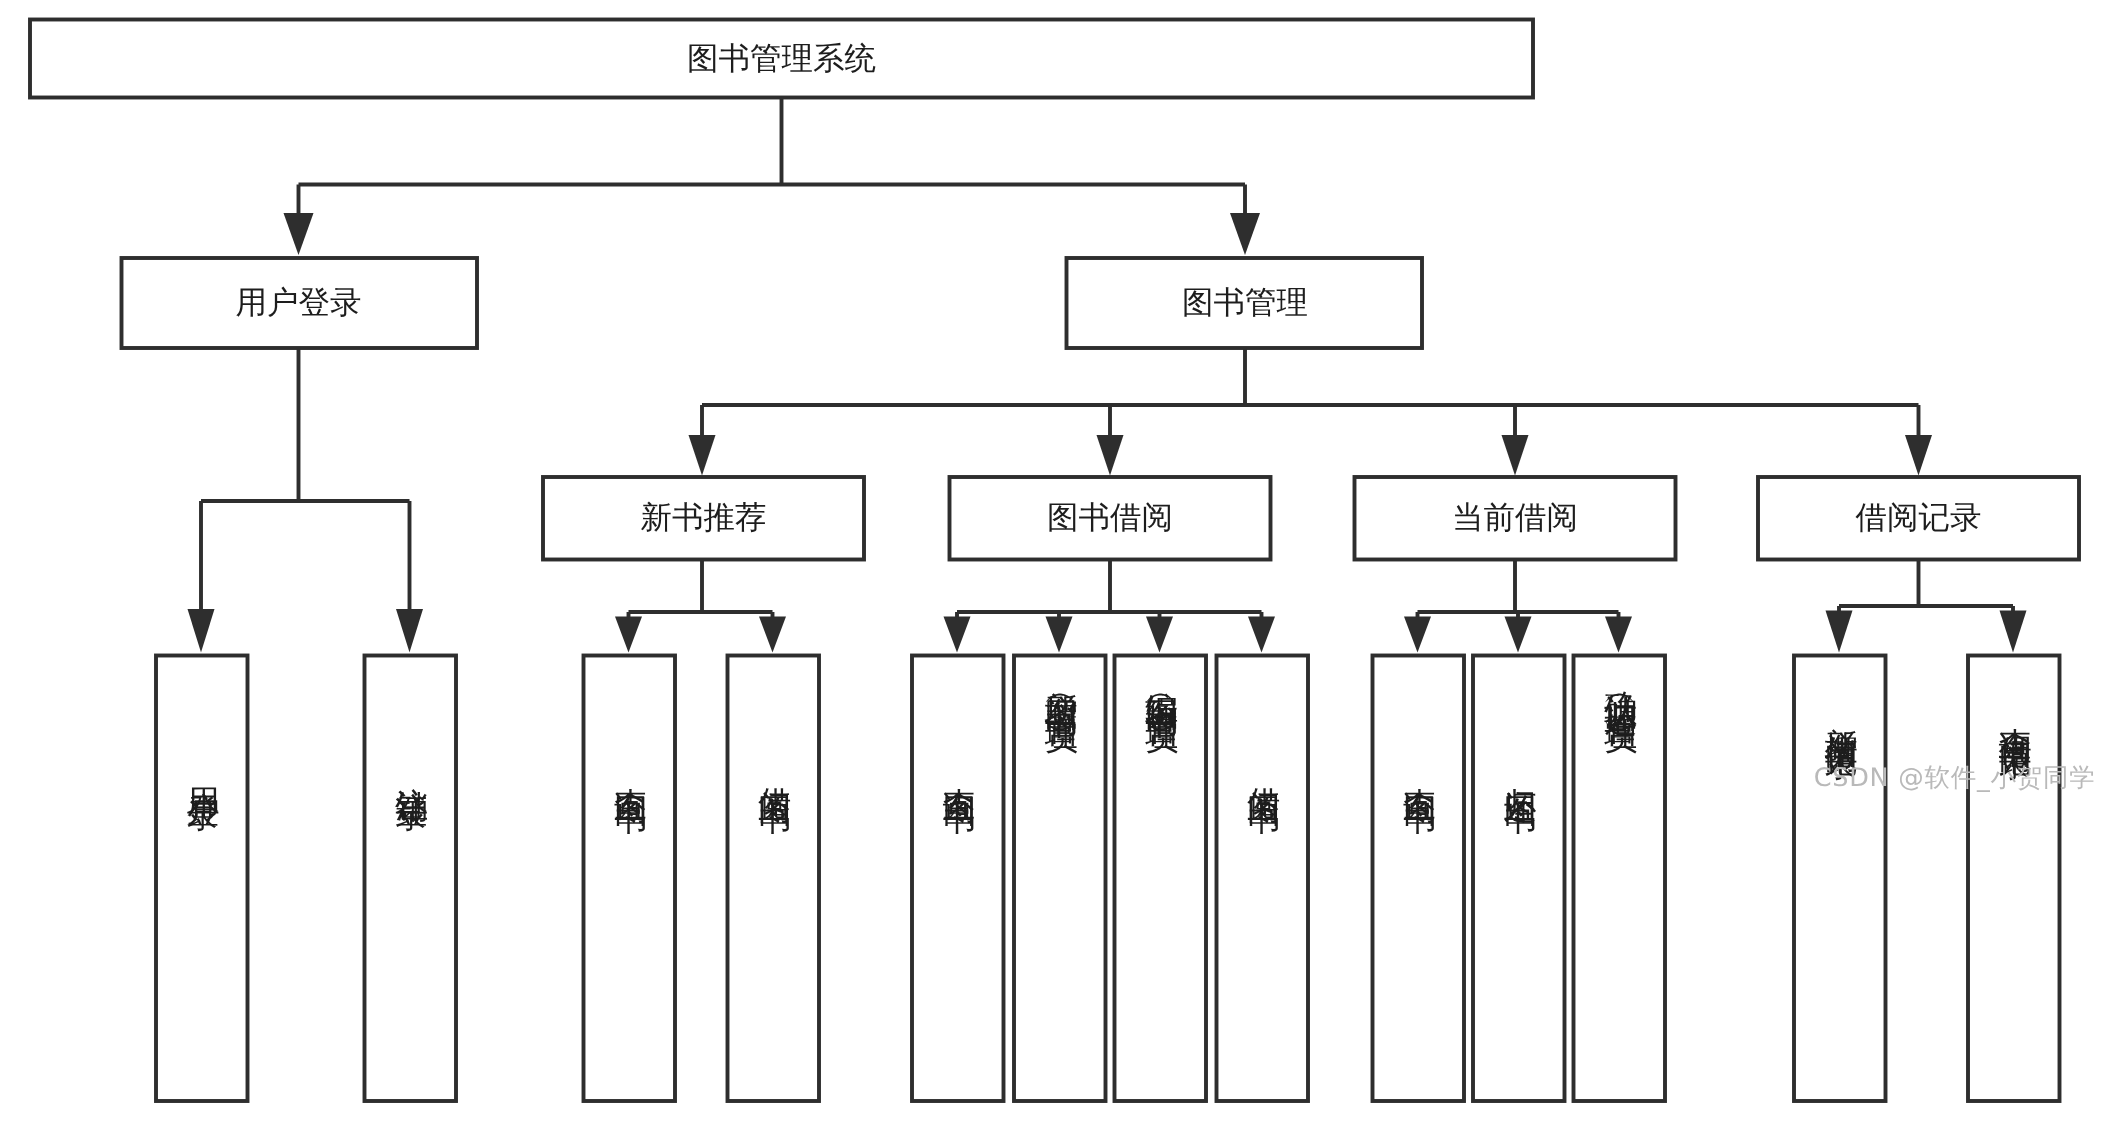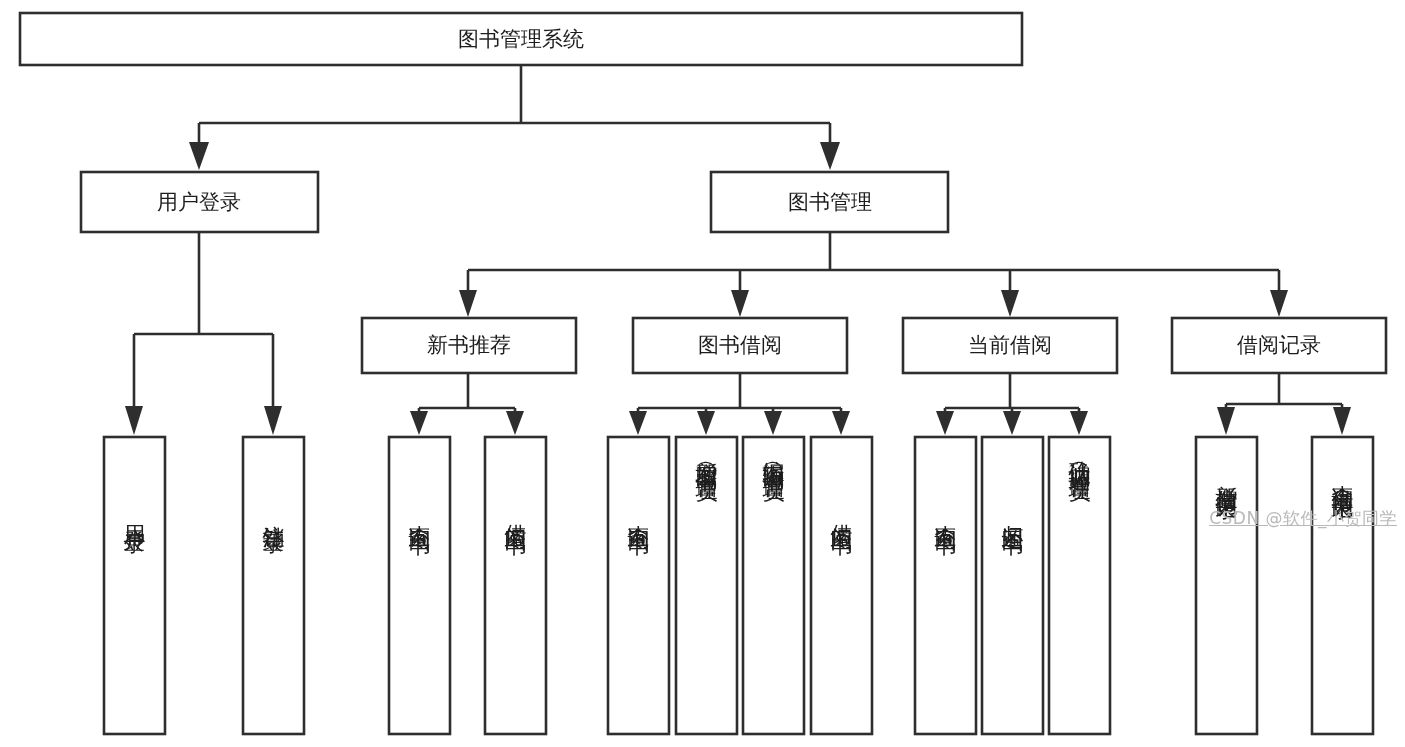--- a/index.html
+++ b/index.html
@@ -67,21 +67,20 @@
   }
   .watermark {
     position: absolute;
     right: 8px;
     bottom: 4px;
     font-family: "DejaVu Sans", "Liberation Sans", sans-serif;
     font-size: 17px;
     color: #b9b9b9;
     letter-spacing: 0.5px;
     white-space: nowrap;
-    text-decoration: underline;
   }
 </style>
 </head>
 <body>
 
 <div id="diagram-root">
 
   <svg class="diagram" viewBox="0 0 1405 747">
 
     <g>

